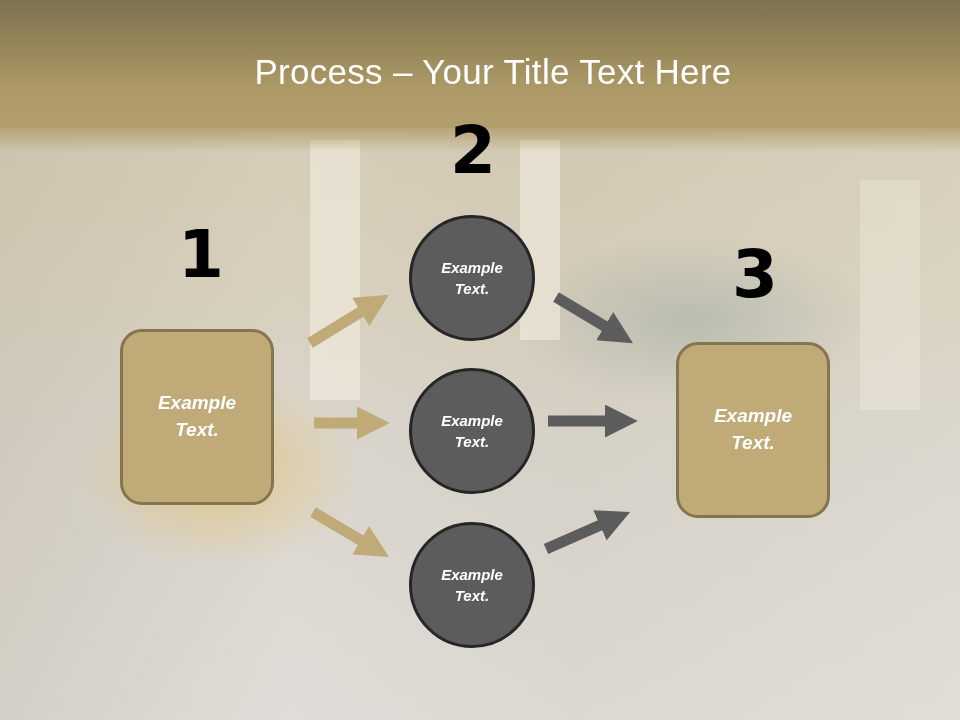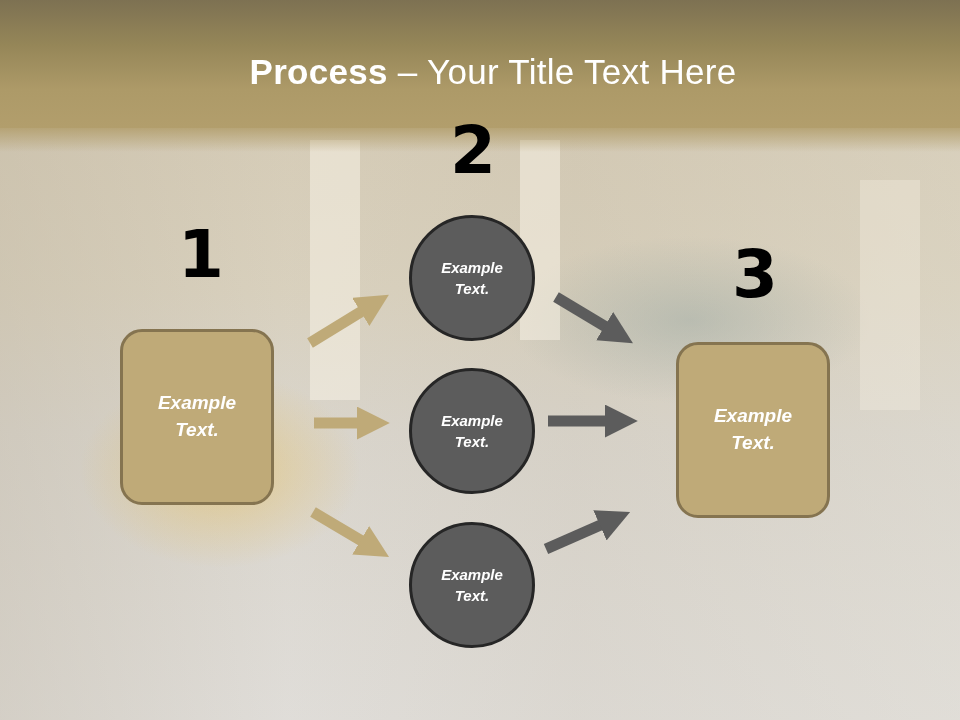--- a/index.html
+++ b/index.html
@@ -11,21 +11,21 @@
       linear-gradient(90deg, rgba(190,180,160,0.35) 0, rgba(220,212,195,0.1) 30%, rgba(200,190,170,0.2) 60%, rgba(225,220,205,0.25) 100%),
       linear-gradient(180deg,#d2c7b0 0%,#d8d0bd 40%,#d9d5cd 60%,#e0dedb 100%);
   }
   .pillar{position:absolute;background:rgba(245,240,228,0.55);}
   .header{position:absolute;left:0;top:0;width:960px;height:128px;
     background:linear-gradient(180deg,#7d7152 0%,#958658 35%,#ad9a68 70%,#b29e6c 100%);}
   .header-fade{position:absolute;left:0;top:128px;width:960px;height:24px;
     background:linear-gradient(180deg,rgba(178,158,108,0.85),rgba(178,158,108,0));}
   .title{position:absolute;left:0;top:52px;width:986px;text-align:center;color:#fff;
     font-family:"Liberation Sans",sans-serif;font-size:35px;letter-spacing:0.3px;}
-  .title b{font-weight:bold;}
+  .title b{font-weight:normal;}
   .num{position:absolute;font-family:"DejaVu Sans",sans-serif;font-weight:bold;color:#000;font-size:66px;line-height:1;}
   .box{position:absolute;width:154px;height:176px;background:#bfaa78;border:3px solid #857450;border-radius:22px;
     box-sizing:border-box;display:flex;align-items:center;justify-content:center;text-align:center;}
   .box span,.circle span{color:#fff;font-family:"Liberation Sans",sans-serif;font-weight:bold;font-style:italic;line-height:1.4;}
   .box span{font-size:19px;}
   .circle{position:absolute;width:126px;height:126px;border-radius:50%;background:#5c5c5c;border:3px solid #262626;
     box-sizing:border-box;display:flex;align-items:center;justify-content:center;text-align:center;}
   .circle span{font-size:15px;}
   svg.arrows{position:absolute;left:0;top:0;}
 </style>

